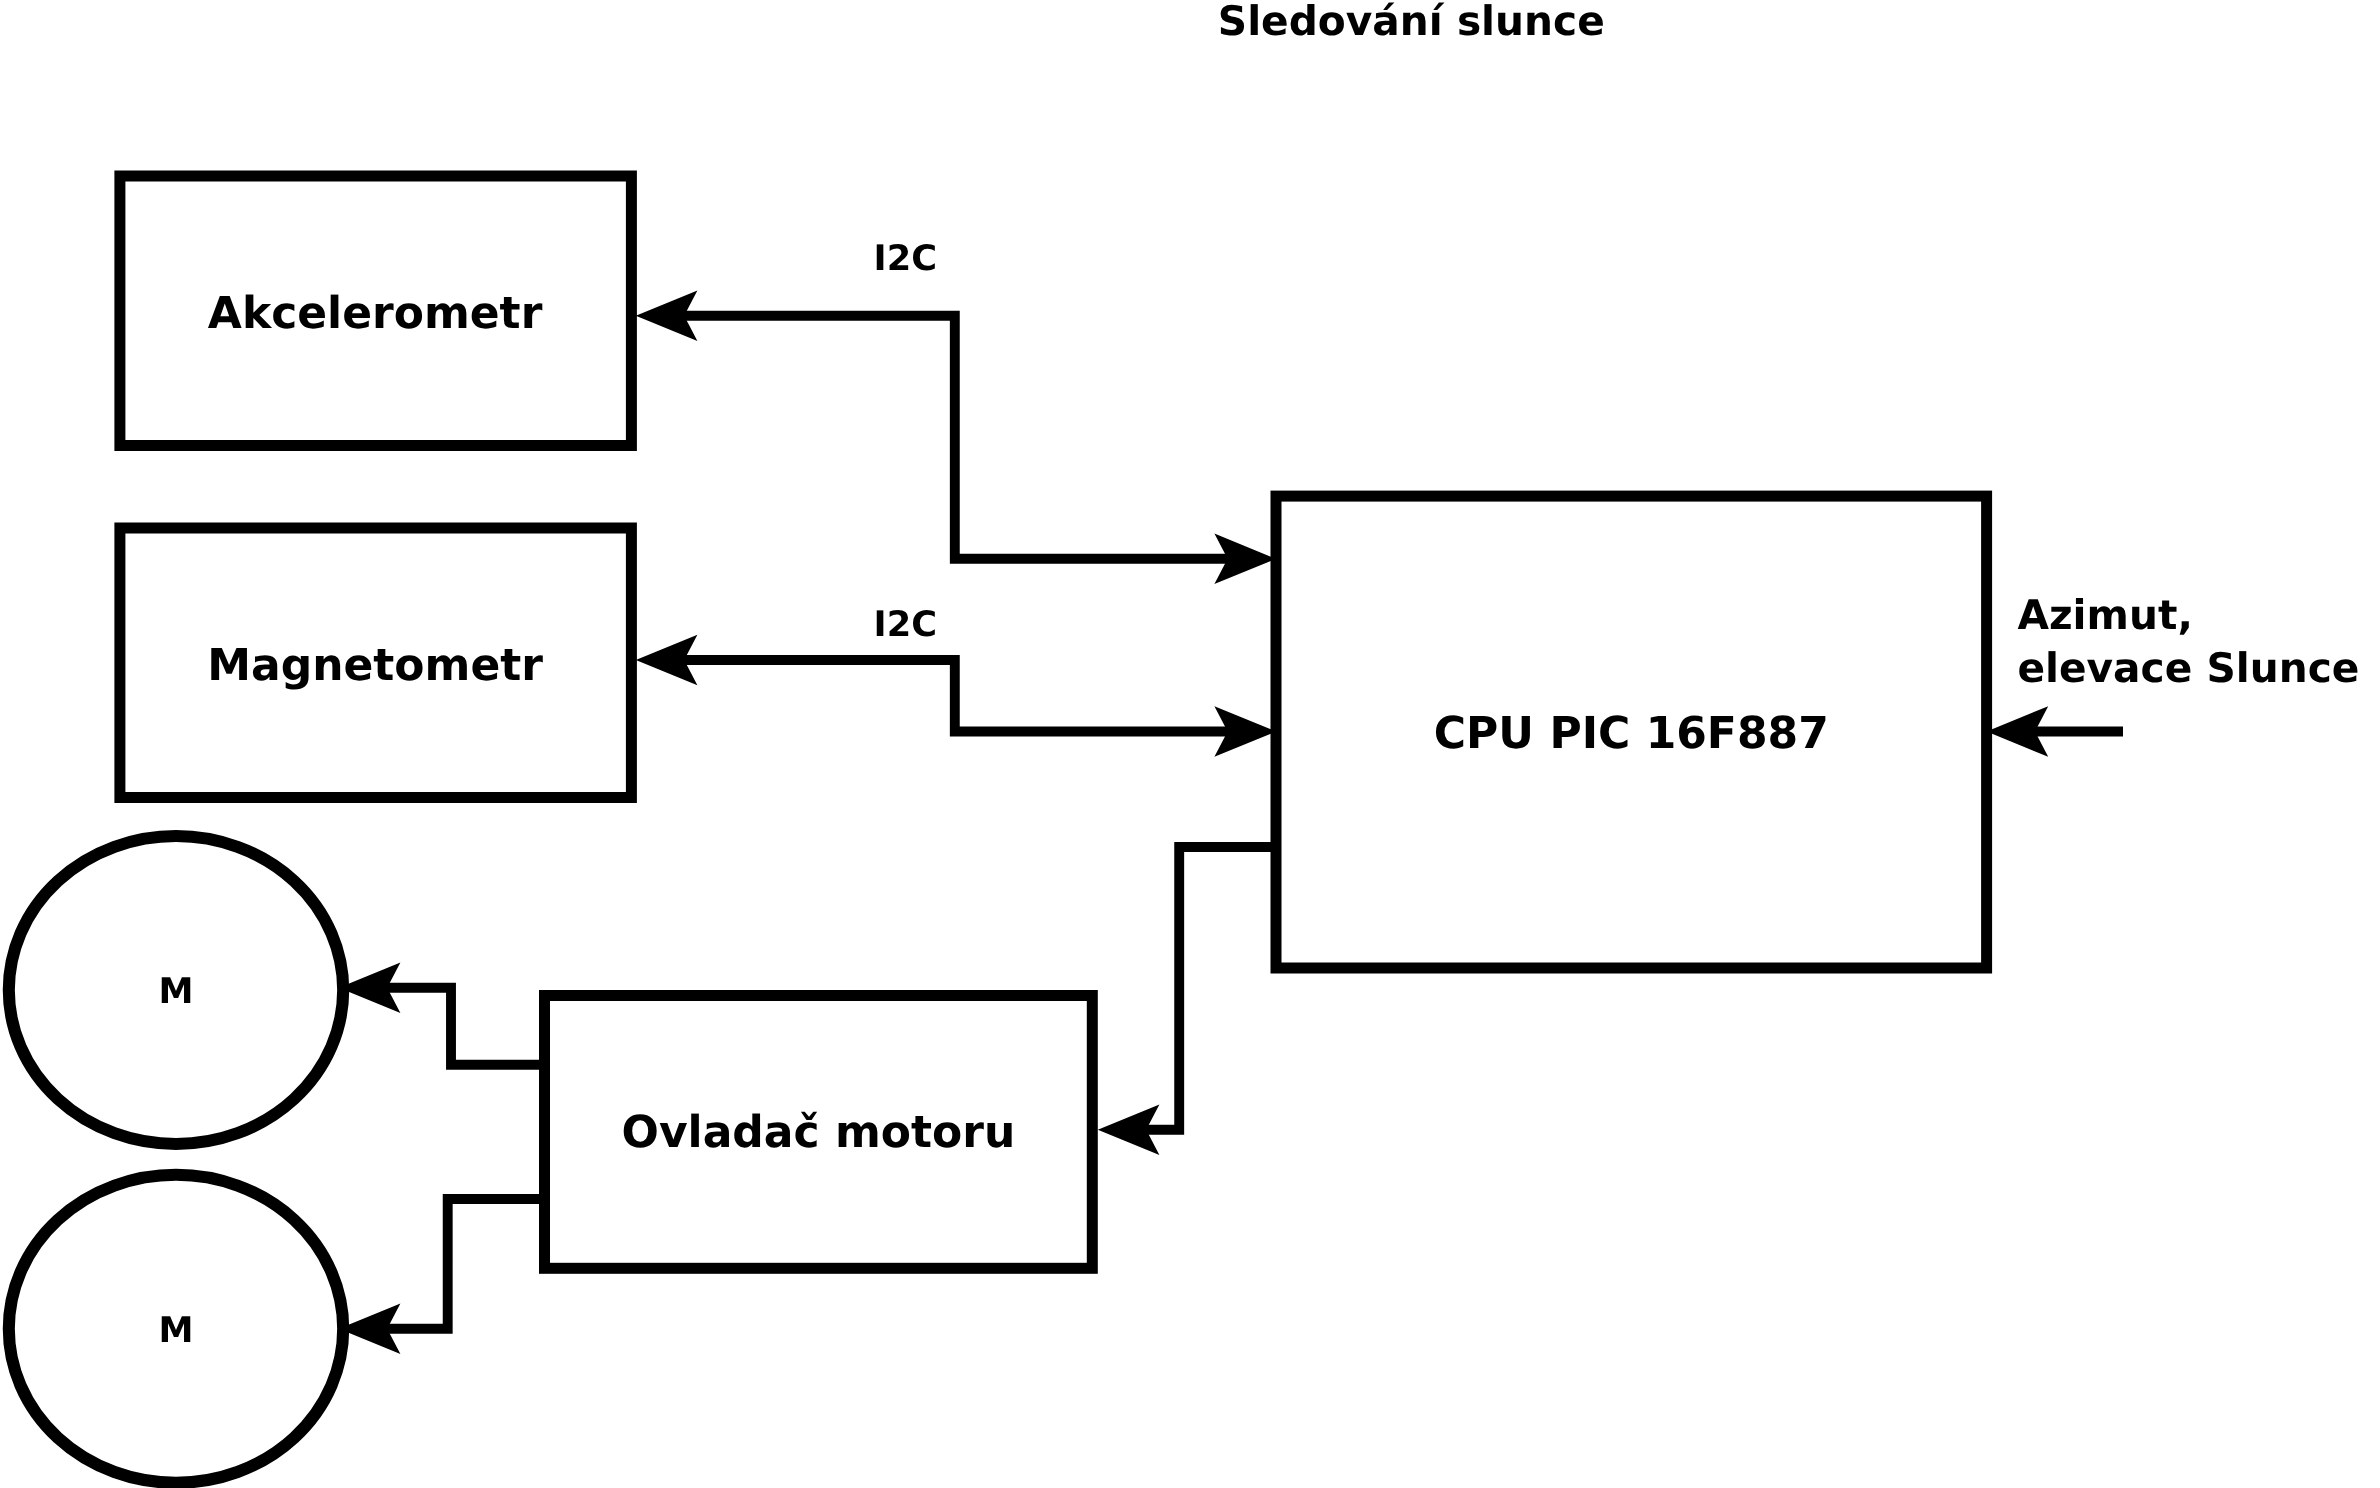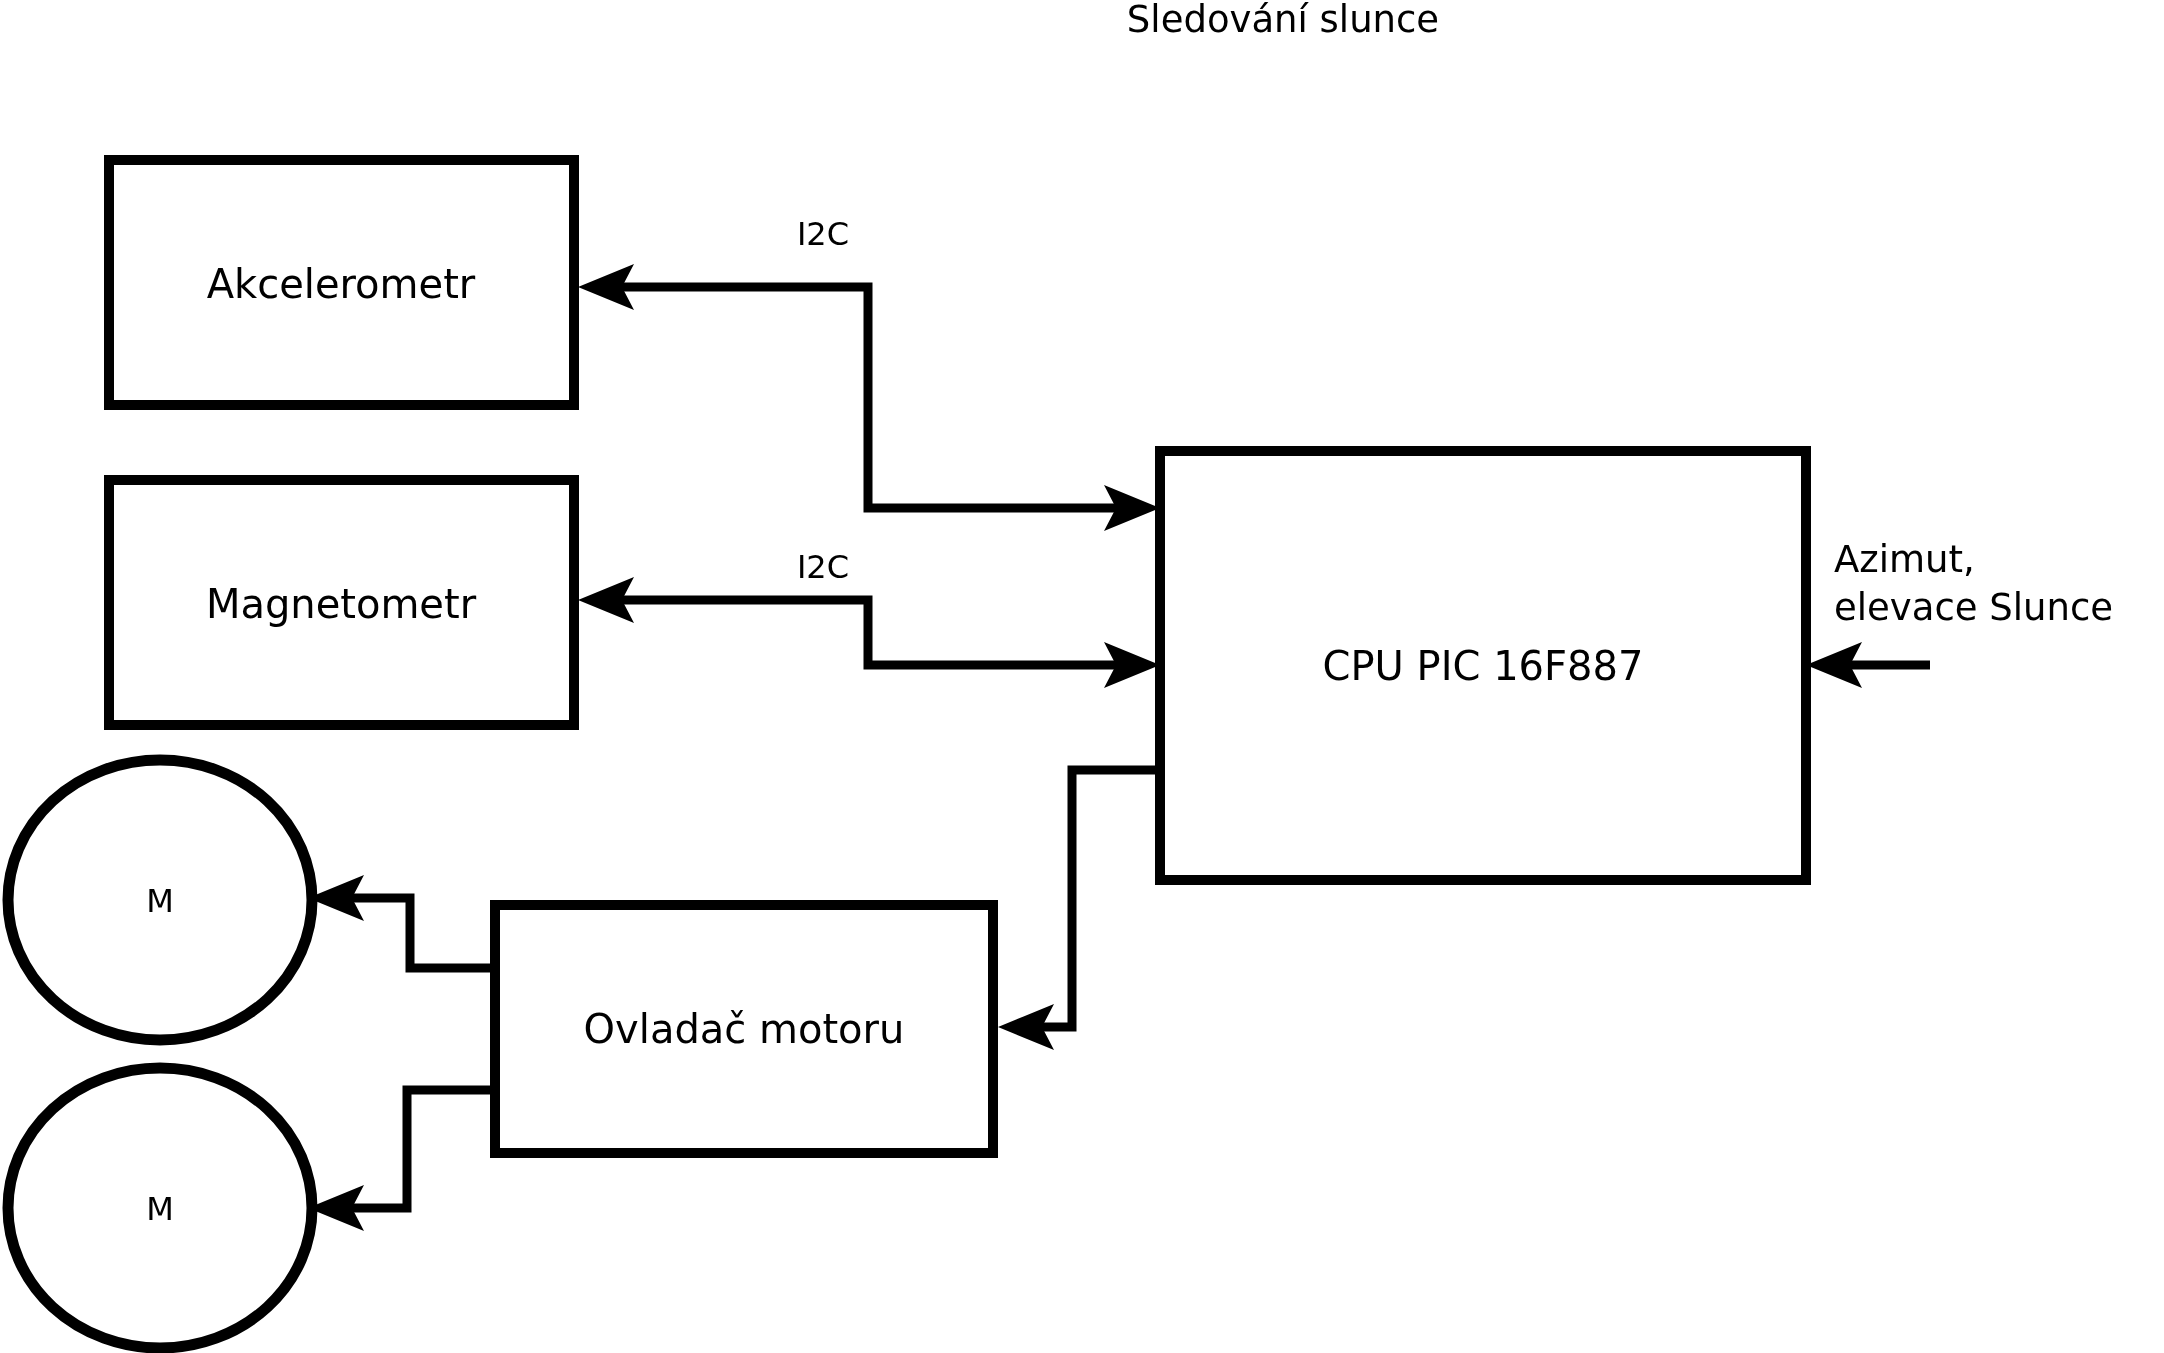--- a/index.html
+++ b/index.html
@@ -11,20 +11,21 @@
     width: 2164px;
     height: 1353px;
     font-family: "DejaVu Sans", sans-serif;
     overflow: hidden;
   }
   #diagram-root {
     position: relative;
     width: 2164px;
     height: 1353px;
     background: #ffffff;
+    font-weight: bold;
   }
   svg#diagram-svg {
     position: absolute;
     top: 0;
     left: 0;
     width: 2164px;
     height: 1353px;
     display: block;
   }
   .node-box {

